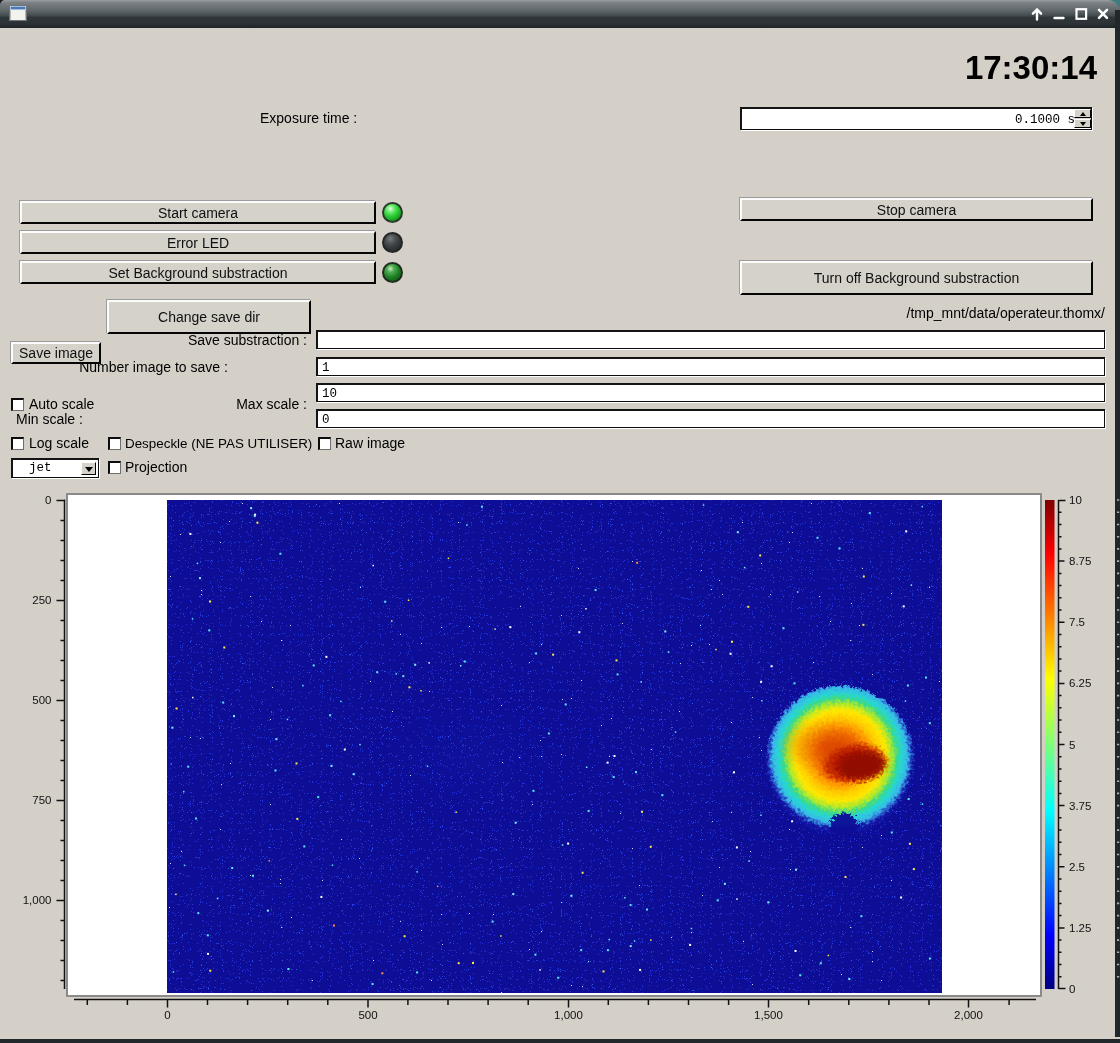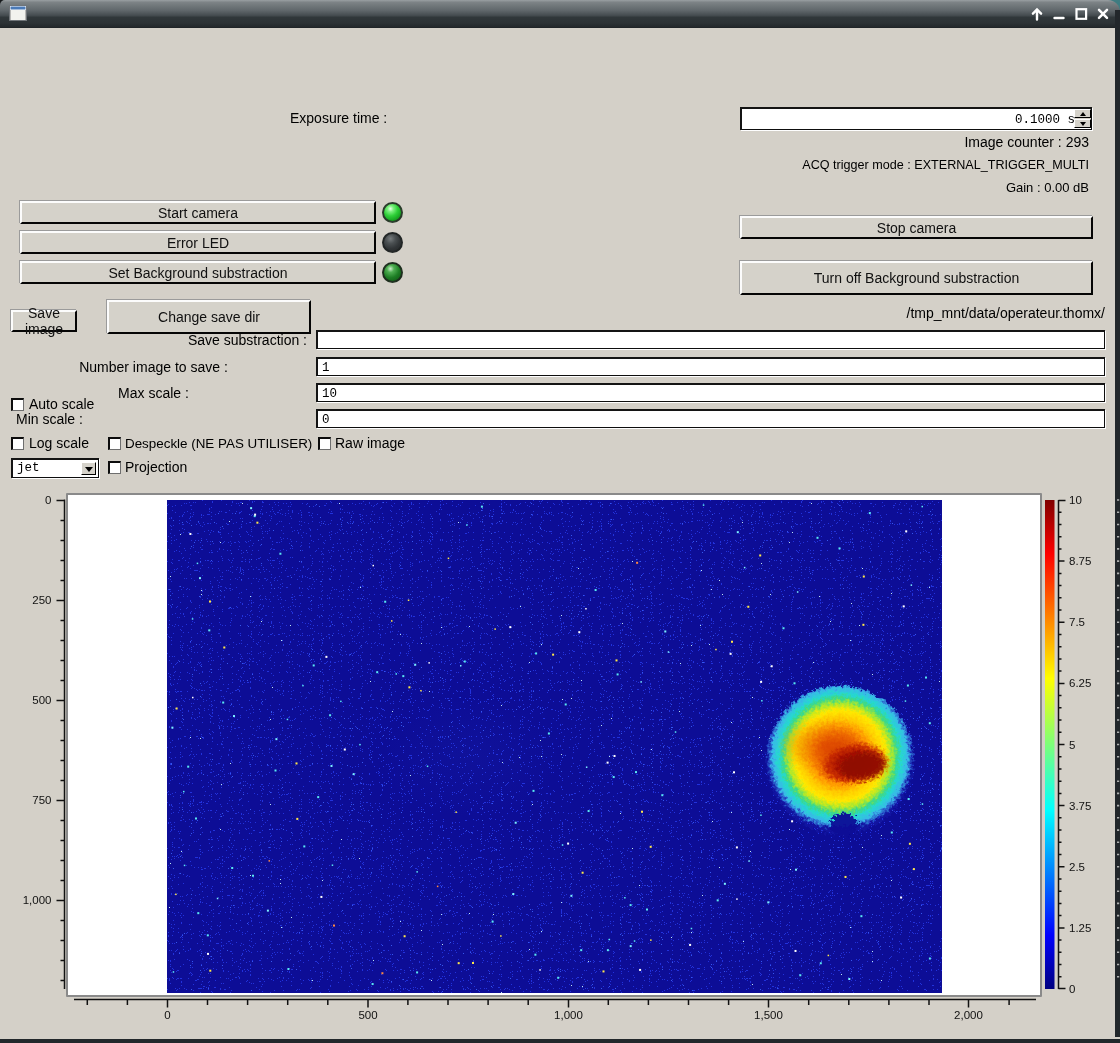--- a/index.html
+++ b/index.html
@@ -38,63 +38,63 @@
 <path d="M17 19.5 V10 M12.9 13.7 L17 9.4 L21.1 13.7"></path>
 <path d="M34.5 18 H43.5"></path>
 </g>
 <rect x="56.5" y="9.2" width="9.6" height="9.6" fill="none" stroke="#fff" stroke-width="2.2"></rect>
 <g stroke="#fff" stroke-width="2.5" fill="none" stroke-linecap="round">
 <path d="M79 9.8 L87 17.8 M87 9.8 L79 17.8"></path>
 </g>
 </svg>
 <div class="abs" id="borderR"></div>
     <div class="abs" id="borderB"></div>
-<div class="abs lbl" style="left:290px;top:110px">Exposure time :</div>
+<div class="abs" id="clock">17:30:14</div>
+<div class="abs lbl" style="left:260px;top:110px">Exposure time :</div>
 <div class="abs fld" style="left:740px;top:107px;width:352px;height:23px;padding:8px">
 <div class="abs" style="right:16px;top:4px;font-family:'Liberation Mono',monospace;font-size:12.5px;z-index:2">0.1000 s</div>
 <div class="abs" style="right:0;top:0;width:17px;height:19px;background:#d5d2ca">
 <div class="abs" style="left:0;top:0;width:17px;height:9px;background:#d5d2ca;border:1px solid #000;border-top-color:#fff;border-left-color:#fff">
 <div class="abs" style="left:5px;top:2px;width:0;height:0;border-left:3.5px solid transparent;border-right:3.5px solid transparent;border-bottom:4px solid #000"></div>
         </div>
 <div class="abs" style="left:0;top:10px;width:17px;height:9px;background:#d5d2ca;border:1px solid #000;border-top-color:#fff;border-left-color:#fff">
 <div class="abs" style="left:5px;top:2px;width:0;height:0;border-left:3.5px solid transparent;border-right:3.5px solid transparent;border-top:4px solid #000"></div>
         </div>
 </div>
     </div>
-<div class="abs lbl" style="right:31px;top:131px;text-align:right;line-height:22px">Image counter : 293<br><span style="font-size:12.6px">ACQ trigger mode : EXTERNAL_TRIGGER_MULTI</span><br><span style="font-size:13px">Gain : 0.00 dB</span></div>
 <div class="abs btn" style="left:20px;top:231px;width:356px;height:23px">Error LED</div>
 <div class="abs btn" style="left:20px;top:201px;width:356px;height:23px">Start camera</div>
 <div class="abs btn" style="left:20px;top:261px;width:356px;height:23px">Set Background substraction</div>
 <div class="abs led" style="left:382px;top:202px;background:radial-gradient(circle at 38% 28%,#eaffea 0%,#7df07f 18%,#2ecf38 45%,#17a321 72%,#0c6d14 100%);border:2px solid rgba(42,46,42,.9)"></div>
 <div class="abs led" style="left:382px;top:232px;background:radial-gradient(circle at 38% 28%,#777c7e 0%,#4b5052 30%,#323638 60%,#232627 100%);border:2px solid rgba(32,35,36,.9)"></div>
 <div class="abs led" style="left:382px;top:262px;background:radial-gradient(circle at 38% 28%,#cdeccc 0%,#4fae52 22%,#1d7d24 55%,#0d4f12 100%);border:2px solid rgba(30,38,30,.9)"></div>
-<div class="abs btn" style="left:740px;top:216px;width:353px;height:23px">Stop camera</div>
+<div class="abs btn" style="left:740px;top:198px;width:353px;height:23px">Stop camera</div>
 <div class="abs btn" style="left:740px;top:261px;width:353px;height:34px">Turn off Background substraction</div>
 <div class="abs btn" style="left:107px;top:300px;width:204px;height:34px">Change save dir</div>
 <div class="abs lbl" style="right:15px;top:305px">/tmp_mnt/data/operateur.thomx/</div>
-<div class="abs btn" style="left:11px;top:310px;width:66px;height:22px">Save image</div>
+<div class="abs btn" style="left:11px;top:342px;width:90px;height:22px">Save image</div>
 <div class="abs lbl" style="left:0px;top:332px;width:307px;text-align:right">Save substraction :</div>
 <div class="abs fld" style="left:316px;top:330px;width:789px;height:19px"></div>
 <div class="abs lbl" style="left:0px;top:359px;width:307px;text-align:center">Number image to save :</div>
 <div class="abs fld" style="left:316px;top:357px;width:789px;height:19px">1</div>
-<div class="abs lbl" style="left:0px;top:385px;width:307px;text-align:center">Max scale :</div>
+<div class="abs lbl" style="left:0px;top:396px;width:307px;text-align:right">Max scale :</div>
 <div class="abs fld" style="left:316px;top:383px;width:789px;height:19px">10</div>
 <div class="abs lbl" style="left:16px;top:411px;width:307px;text-align:left">Min scale :</div>
 <div class="abs fld" style="left:316px;top:409px;width:789px;height:19px">0</div>
 <div class="abs cb" style="left:11px;top:398px"></div>
     <div class="abs lbl" style="left:29px;top:396px">Auto scale</div>
 <div class="abs cb" style="left:11px;top:437px"></div>
     <div class="abs lbl" style="left:29px;top:435px">Log scale</div>
 <div class="abs cb" style="left:108px;top:437px"></div>
     <div class="abs lbl" style="left:125px;top:435px"><span style="font-size:13.4px">Despeckle (NE PAS UTILISER)</span></div>
 <div class="abs cb" style="left:318px;top:437px"></div>
     <div class="abs lbl" style="left:335px;top:435px">Raw image</div>
 <div class="abs cb" style="left:108px;top:461px"></div>
     <div class="abs lbl" style="left:125px;top:459px">Projection</div>
-<div class="abs fld" style="left:11px;top:458px;width:88px;height:20px;padding:1px 0 0 4px">jet
+<div class="abs fld" style="left:11px;top:458px;width:88px;height:20px;padding:1px 0 0 16px">jet
 <div class="abs" style="right:2px;top:2px;width:15px;height:13px;background:#d5d2ca;border:1px solid #000;border-top-color:#fff;border-left-color:#fff">
 <div class="abs" style="left:3px;top:4px;width:0;height:0;border-left:4px solid transparent;border-right:4px solid transparent;border-top:5px solid #000"></div>
       </div></div>
 <div class="abs" id="plotw"></div>
 <svg class="abs" style="left:167px;top:500px" width="775" height="493" viewBox="0 0 775 489" preserveAspectRatio="none">
 <defs>
 <filter id="n1" x="0" y="0" width="100%" height="100%">
  <feTurbulence type="fractalNoise" baseFrequency="0.9" numOctaves="1" seed="11" result="t"></feTurbulence>
  <feColorMatrix in="t" type="matrix" values="0 0 0 0 0  0 0 0 0 0  0 0 0 0 0  3 3 3 0 -4.95" result="a"></feColorMatrix>
  <feComponentTransfer in="a" result="b">

